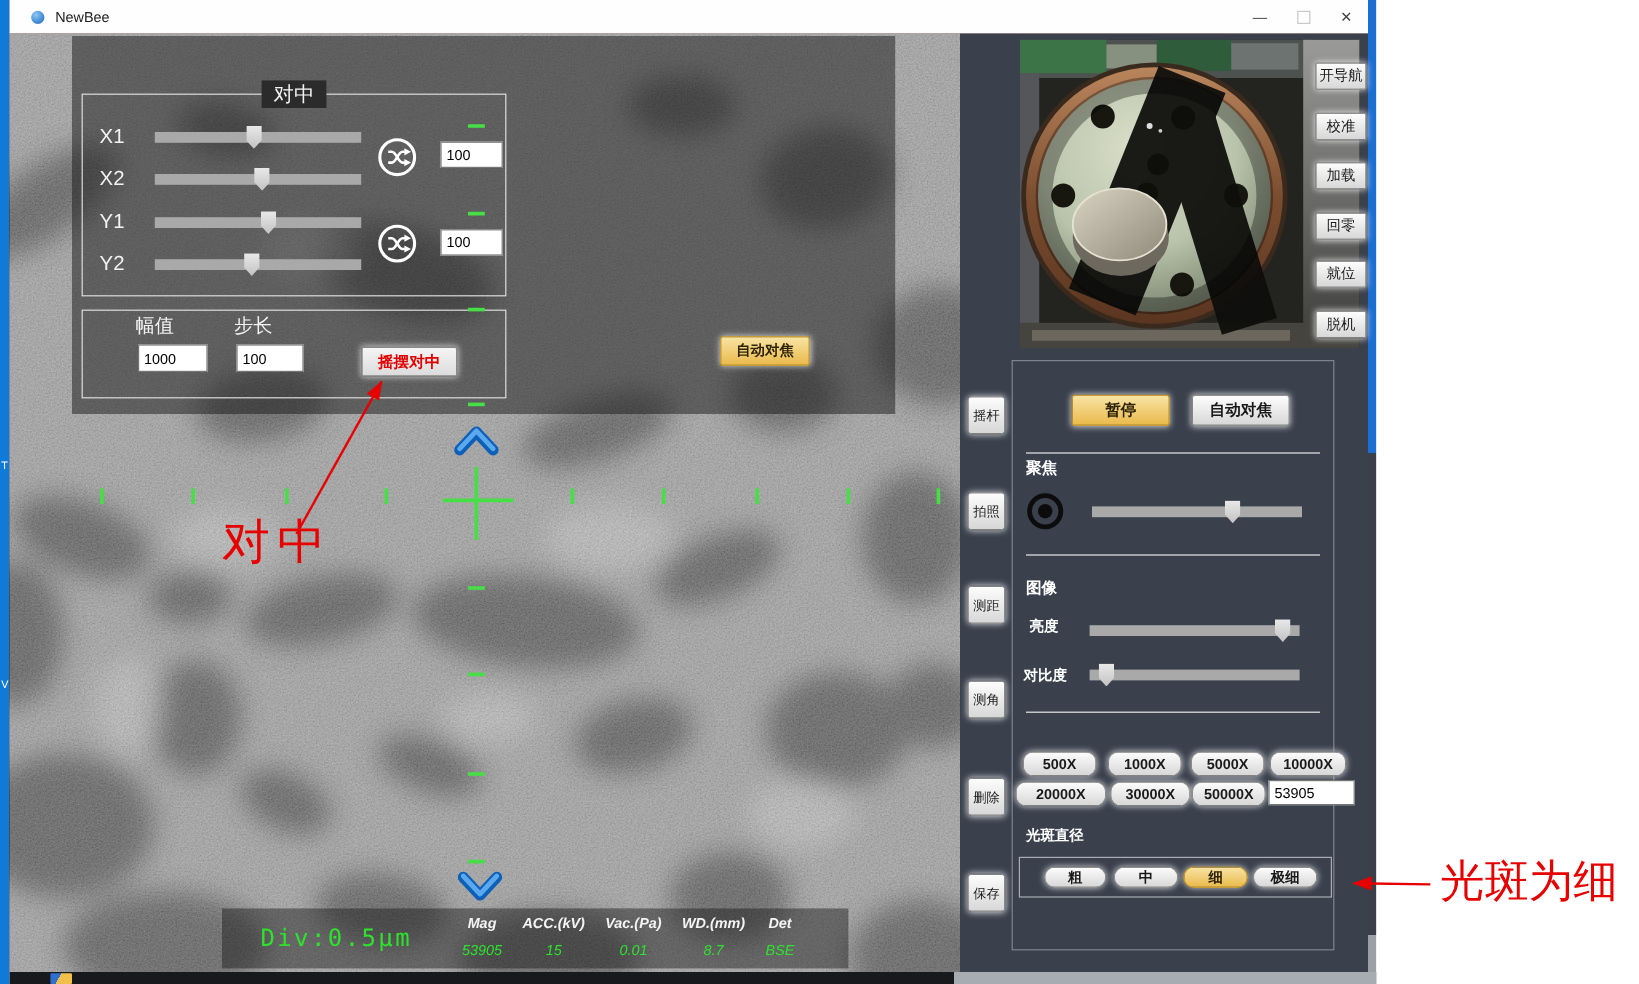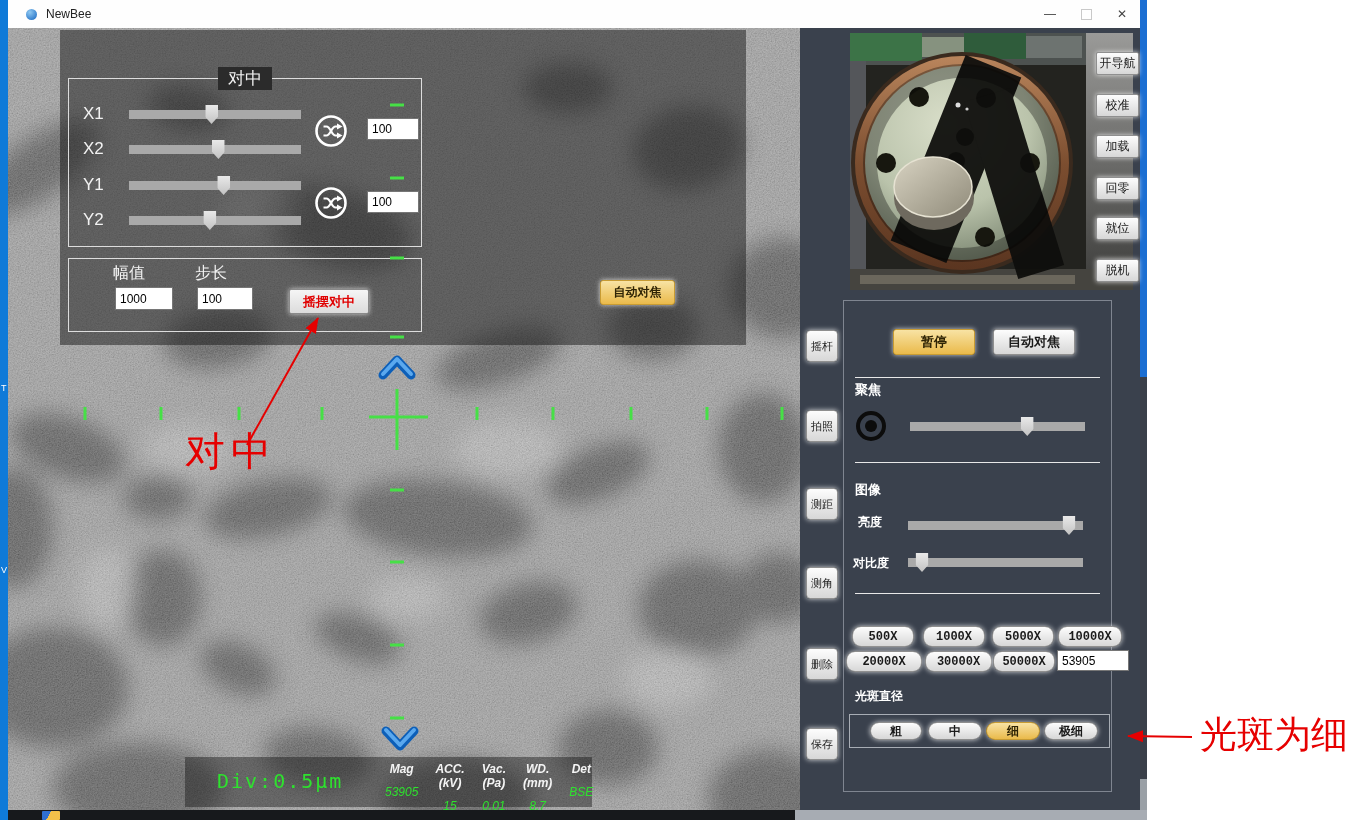--- a/index.html
+++ b/index.html
@@ -40,29 +40,29 @@
   .ctl-label{position:absolute;color:#f2f2f2;font-size:17px;line-height:20px;}
   .slider{position:absolute;height:9px;}
   .slider-track{position:absolute;left:0;right:0;top:0;height:9px;background:#a9a9a9;}
   .slider-thumb{position:absolute;top:-5px;width:13px;height:19px;transform:translateX(-50%);
     background:linear-gradient(#e9e9e9,#c2c2c2);
     clip-path:polygon(0 0,100% 0,100% 62%,50% 100%,0 62%);}
   .val-input{position:absolute;background:#fff;border:1px solid #767676;font-size:12px;
     padding:0 0 0 4px;color:#000;font-family:"Liberation Sans",sans-serif;}
   .btn-light{position:absolute;background:linear-gradient(#fdfdfd,#d7d7d7);border:1px solid #8f8f8f;
     border-radius:3px;color:#1a1a1a;display:flex;align-items:center;justify-content:center;
-    font-size:12px;box-shadow:0 0 5px rgba(255,255,255,.75);font-family:Liberation Mono, monospace;}
+    font-size:12px;box-shadow:0 0 5px rgba(255,255,255,.75);}
   .btn-gold{position:absolute;background:linear-gradient(#f8e3a4,#eaba4b);border:1px solid #c79b33;
     border-radius:3px;color:#2e2304;font-weight:bold;display:flex;align-items:center;
     justify-content:center;font-size:12px;box-shadow:0 0 5px rgba(255,255,255,.75);}
   .pill{border-radius:9px;font-weight:bold;}
   .btn-wobble{position:absolute;background:linear-gradient(#f5f5f5,#dcdcdc);border:1px solid #8a8a8a;
     border-radius:2px;color:#e00000;font-weight:bold;font-size:13px;display:flex;
     align-items:center;justify-content:center;box-shadow:0 0 5px rgba(255,255,255,.7);}
-  .sem-info{left:177px;top:729px;width:407px;height:50px;background:rgba(25,25,25,0.45);z-index:3;}
+  .sem-info{left:177px;top:729px;width:522px;height:50px;background:rgba(25,25,25,0.45);z-index:3;}
   .div-label{position:absolute;left:32px;top:12px;color:#2ee22e;font-size:20px;letter-spacing:2px;
     font-family:"DejaVu Sans Mono",monospace;}
   .info-cols{position:absolute;left:200px;top:5px;display:flex;gap:17px;}
   .info-col{text-align:center;}
   .info-h{font-size:12px;font-style:italic;font-weight:bold;color:#f4f4f4;}
   .info-v{font-size:12px;font-style:italic;color:#2ee22e;margin-top:9px;}
   
   .right-panel{left:792px;top:28px;width:340px;height:782px;background:#3a414d;}
   .nav-btn{left:296px;width:41px;height:21px;font-size:12px;border-radius:2px;z-index:3;}
   .tool-btn{left:6px;width:30px;height:30px;font-size:11px;border-radius:4px;}
@@ -204,21 +204,21 @@
         <input class="val-input" style="left: 298px; top: 39px; width: 46px; height: 20px;" value="100">
         <input class="val-input" style="left: 298px; top: 112px; width: 46px; height: 20px;" value="100">
       </div>
 
 
       <div class="groupbox" style="left:8px;top:228px;width:352px;height:72px">
         <span class="ctl-label" style="left:44px;top:4px;font-size:16px">幅值</span>
         <span class="ctl-label" style="left:126px;top:4px;font-size:16px">步长</span>
         <input class="val-input" style="left: 46px; top: 28px; width: 52px; height: 21px;" value="1000">
         <input class="val-input" style="left: 128px; top: 28px; width: 50px; height: 21px;" value="100">
-        <div class="btn-wobble" style="left:220px;top:30px;width:78px;height:23px">摇摆对中</div>
+        <div class="btn-wobble" style="left:232px;top:30px;width:78px;height:23px">摇摆对中</div>
       </div>
 
       <div class="btn-gold" style="left:540px;top:250px;width:73px;height:23px">自动对焦</div>
     </div>
 
     <svg class="abs sem-markers" width="792" height="782">
       <g stroke="#46e046" stroke-width="3">
         <line x1="361" y1="389" x2="420" y2="389"></line>
         <line x1="389" y1="361" x2="389" y2="422"></line>
         <line x1="77" y1="379" x2="77" y2="392"></line>

